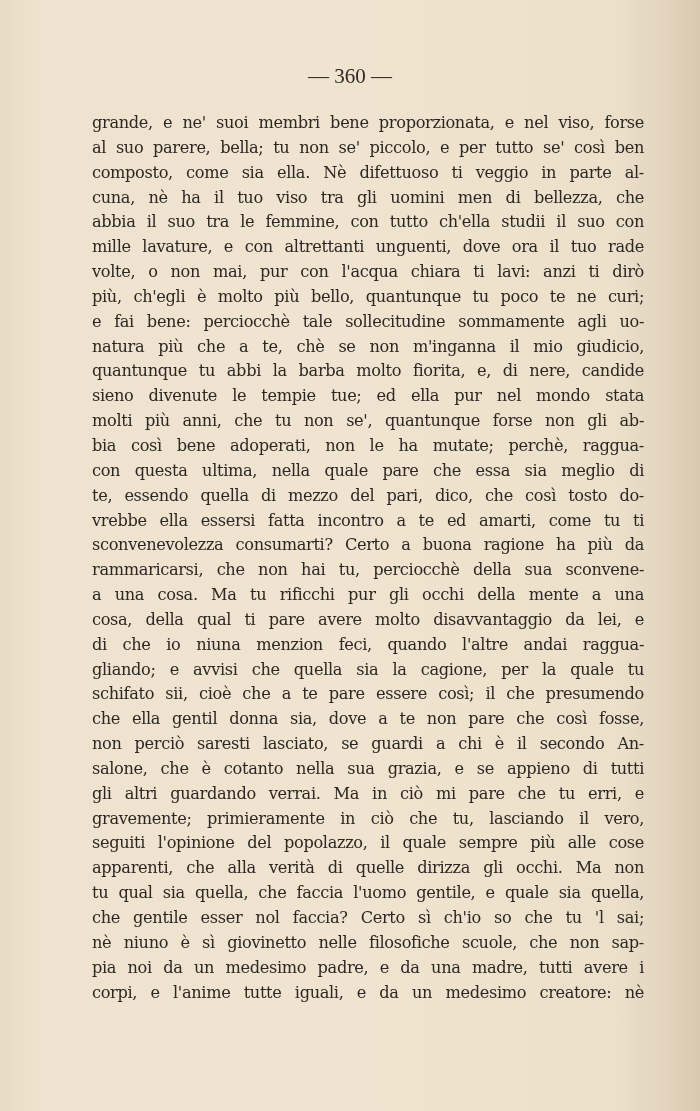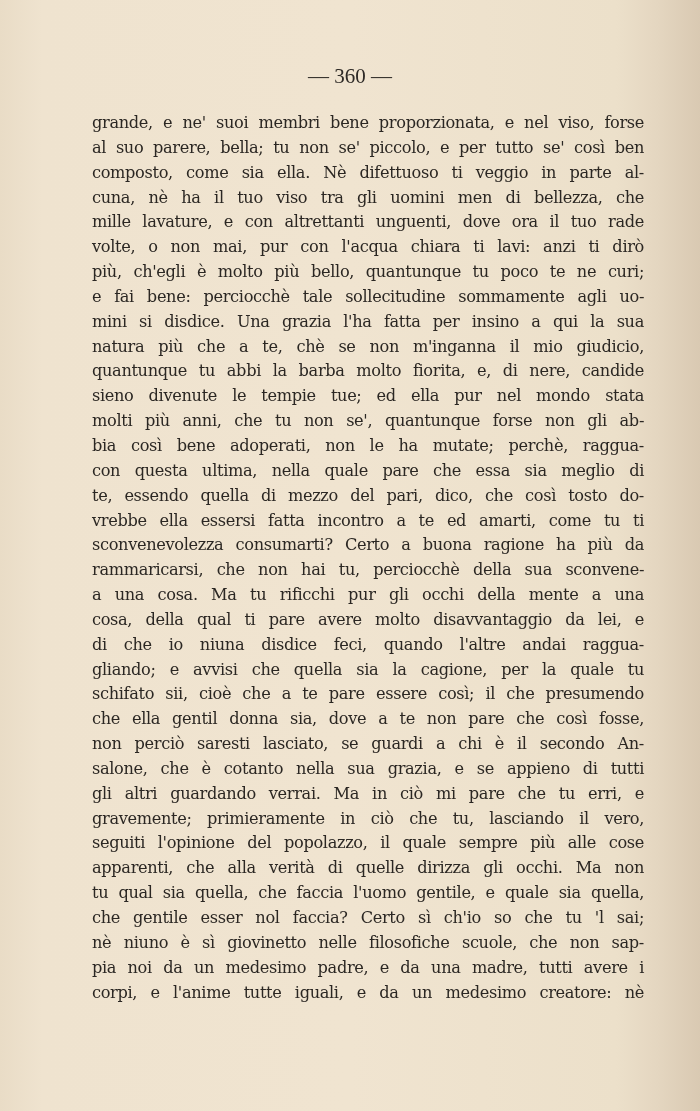--- a/index.html
+++ b/index.html
@@ -27,38 +27,38 @@
 </head>
 <body>
 
 <div class="page">
   <div class="page-number">— 360 —</div>
   <div class="body-text" id="body-text">
       <div class="line">grande, e ne' suoi membri bene proporzionata, e nel viso, forse</div>
       <div class="line">al suo parere, bella; tu non se' piccolo, e per tutto se' così ben</div>
       <div class="line">composto, come sia ella. Nè difettuoso ti veggio in parte al-</div>
       <div class="line">cuna, nè ha il tuo viso tra gli uomini men di bellezza, che</div>
+      <div class="line">abbia il suo tra le femmine, con tutto ch'ella studii il suo con</div>
       <div class="line">mille lavature, e con altrettanti unguenti, dove ora il tuo rade</div>
       <div class="line">volte, o non mai, pur con l'acqua chiara ti lavi: anzi ti dirò</div>
       <div class="line">più, ch'egli è molto più bello, quantunque tu poco te ne curi;</div>
       <div class="line">e fai bene: perciocchè tale sollecitudine sommamente agli uo-</div>
-      <div class="line">mini si disdice. Una grazia l'ha fatta per insino a qui la sua</div>
       <div class="line">natura più che a te, chè se non m'inganna il mio giudicio,</div>
       <div class="line">quantunque tu abbi la barba molto fiorita, e, di nere, candide</div>
       <div class="line">sieno divenute le tempie tue; ed ella pur nel mondo stata</div>
       <div class="line">molti più anni, che tu non se', quantunque forse non gli ab-</div>
       <div class="line">bia così bene adoperati, non le ha mutate; perchè, raggua-</div>
       <div class="line">con questa ultima, nella quale pare che essa sia meglio di</div>
       <div class="line">te, essendo quella di mezzo del pari, dico, che così tosto do-</div>
       <div class="line">vrebbe ella essersi fatta incontro a te ed amarti, come tu ti</div>
       <div class="line">sconvenevolezza consumarti? Certo a buona ragione ha più da</div>
       <div class="line">rammaricarsi, che non hai tu, perciocchè della sua sconvene-</div>
       <div class="line">a una cosa. Ma tu rificchi pur gli occhi della mente a una</div>
       <div class="line">cosa, della qual ti pare avere molto disavvantaggio da lei, e</div>
-      <div class="line">di che io niuna disdice feci, quando l'altre andai raggua-</div>
+      <div class="line">di che io niuna menzion feci, quando l'altre andai raggua-</div>
       <div class="line">gliando; e avvisi che quella sia la cagione, per la quale tu</div>
       <div class="line">schifato sii, cioè che a te pare essere così; il che presumendo</div>
       <div class="line">che ella gentil donna sia, dove a te non pare che così fosse,</div>
       <div class="line">non perciò saresti lasciato, se guardi a chi è il secondo An-</div>
       <div class="line">salone, che è cotanto nella sua grazia, e se appieno di tutti</div>
       <div class="line">gli altri guardando verrai. Ma in ciò mi pare che tu erri, e</div>
       <div class="line">gravemente; primieramente in ciò che tu, lasciando il vero,</div>
       <div class="line">seguiti l'opinione del popolazzo, il quale sempre più alle cose</div>
       <div class="line">apparenti, che alla verità di quelle dirizza gli occhi. Ma non</div>
       <div class="line">tu qual sia quella, che faccia l'uomo gentile, e quale sia quella,</div>

